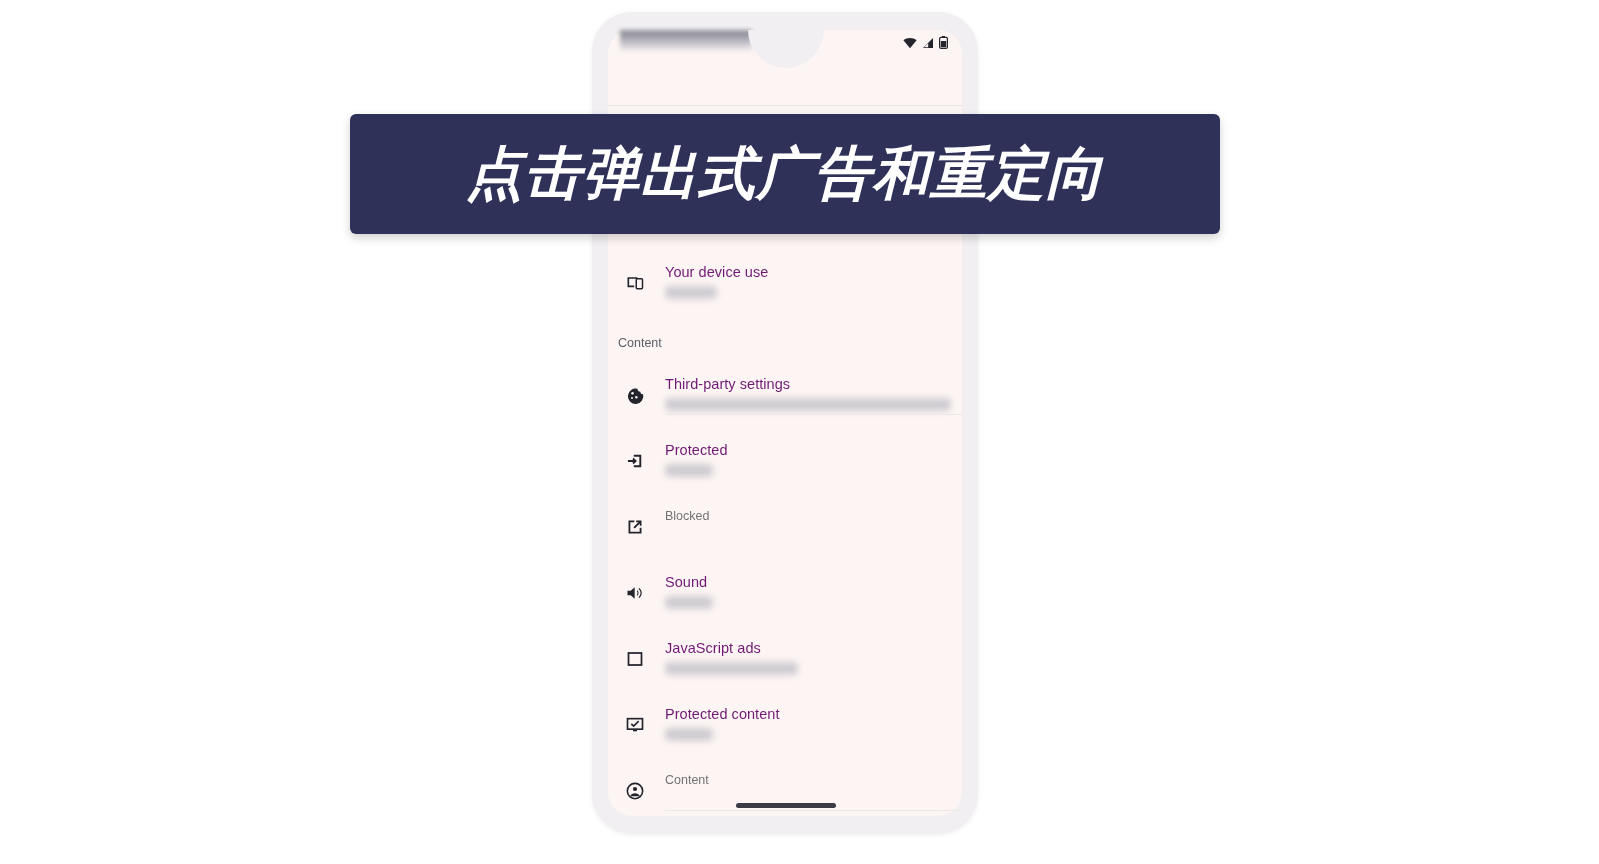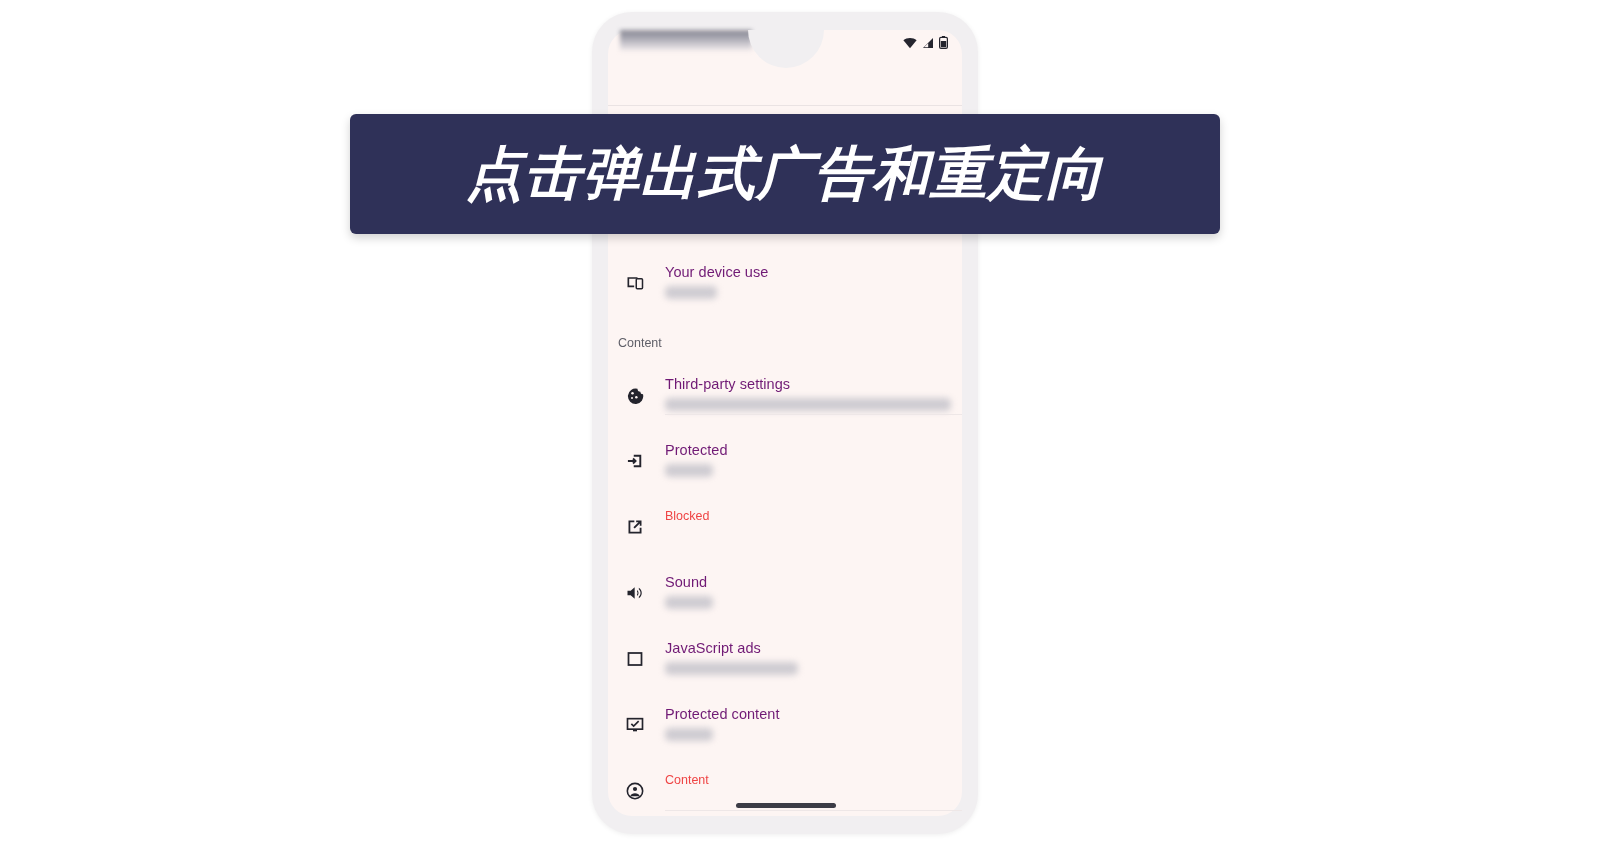--- a/index.html
+++ b/index.html
@@ -93,21 +93,21 @@
   .row-icon{
     position:absolute; left:10px; top:0;
     width:34px; height:34px;
     display:flex; align-items:center; justify-content:center;
   }
   .row-text{ position:absolute; left:57px; top:-4px; width:290px; }
   .row-title{
     font-size:14.5px; color:#701a75; line-height:20px; letter-spacing:.05px;
   }
   .row-sub{
-    font-size:12.5px; color:#ef4444; line-height:18px; margin-top:1px;
+    font-size:12.5px; color:#737373; line-height:18px; margin-top:1px;
   }
   .row-sub.blurred{
     display:inline-block;
     color:#9c9aa3;
     background:#cfccd2;
     filter:blur(3.4px);
     border-radius:5px;
     padding:0 3px;
     height:13px;
     margin-top:4px;

